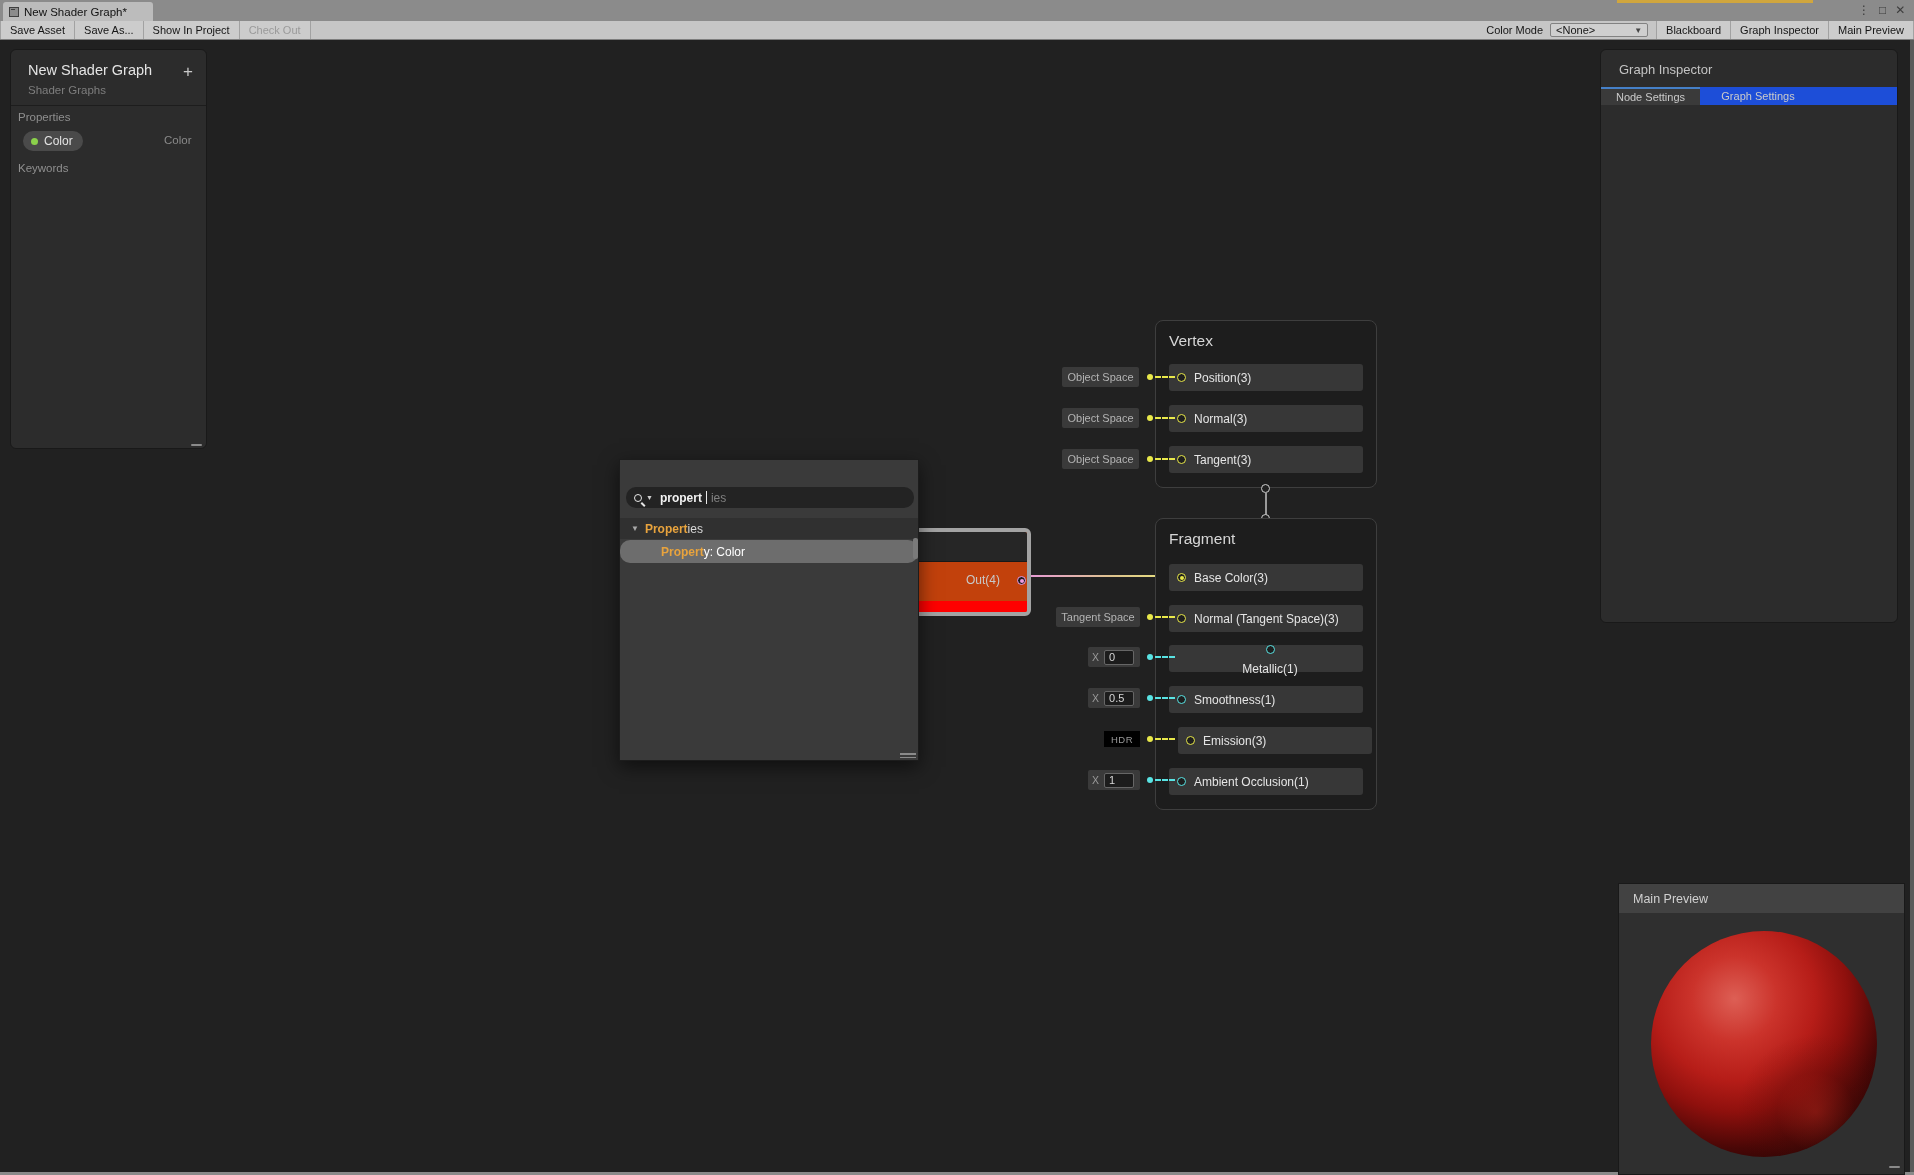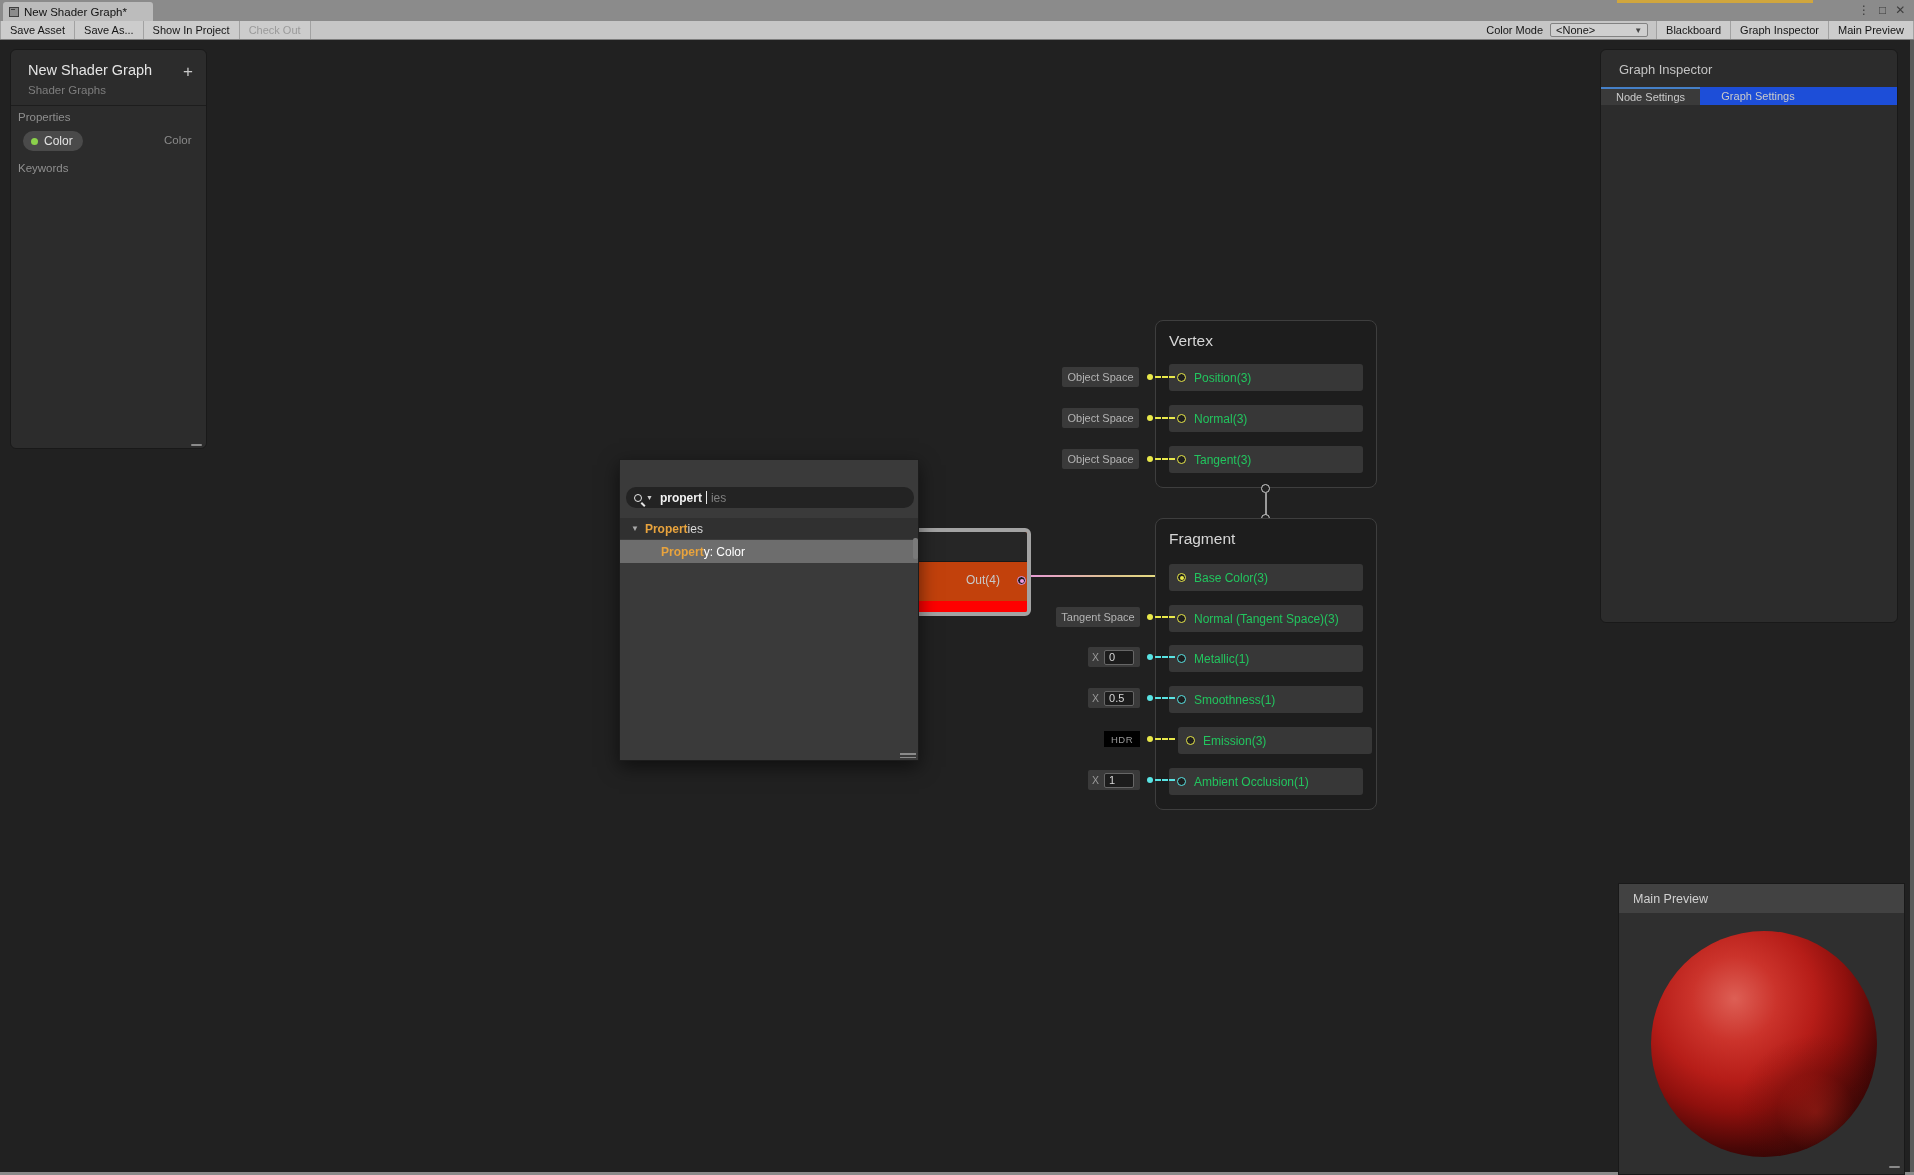--- a/index.html
+++ b/index.html
@@ -56,21 +56,21 @@
 
   
   .edge-r{left:1910px;top:40px;width:4px;height:1135px;background:#5a5a5a;}
   .edge-b{left:0;top:1172px;width:1914px;height:3px;background:#8a8a8a;}
 
   
   .node{background:#1d1d1d;border:1px solid #3e3e3e;border-radius:8px;}
   .node-title{font-size:15.5px;color:#d6d6d6;}
   .nrow{position:absolute;left:13px;width:194px;height:27px;background:#373737;border-radius:3px;
         display:flex;align-items:center;padding-left:8px;gap:8px;}
-  .nrow .rlbl{font-size:12px;color:#22c55e;white-space:nowrap;}
+  .nrow .rlbl{font-size:12px;color:#e5e5e5;white-space:nowrap;}
   .port{width:9px;height:9px;border-radius:50%;background:#1e1e1e;flex:none;display:flex;align-items:center;justify-content:center;}
   .port.y{border:1.5px solid #e8e84a;}
   .port.c{border:1.5px solid #59e3e3;}
   .port.p{border:1.5px solid #ee9be2;}
   .port .pin{width:4px;height:4px;border-radius:50%;}
   .port.y .pin{background:#e8e84a;}
   .port.p .pin{background:#ee9be2;}
   .mini-dot{width:6px;height:6px;border-radius:50%;position:absolute;}
   .mini-dot.y{background:#e8e84a;}
   .mini-dot.c{background:#59e3e3;}
@@ -111,21 +111,21 @@
   .mag::after{content:"";position:absolute;left:7px;top:7px;width:5px;height:1.8px;background:#e6e6e6;transform:rotate(45deg);transform-origin:0 0;}
   .sb-arr{font-size:7px;color:#cfcfcf;margin-right:3px;}
   .sb-typed{font-size:12px;font-weight:bold;color:#f2f2f2;}
   .caret{width:1px;height:13px;background:#e8e8e8;display:inline-block;}
   .sb-ghost{font-size:12px;color:#808080;}
   .sec-row{position:absolute;left:0;top:58px;width:298px;height:21px;background:#303030;display:flex;align-items:center;padding-left:11px;gap:6px;}
   .sec-row .tri{font-size:8px;color:#a8a8a8;}
   .hit{color:#e8a33d;font-weight:bold;}
   .sec-row .rest,.res-row .rest{color:#d8d8d8;}
   .sec-row,.res-row{font-size:12px;}
-  .res-row{position:absolute;left:0;top:80px;width:298px;height:23px;background:#6d6d6d;display:flex;align-items:center;padding-left:41px;}
+  .res-row{position:absolute;left:0;top:80px;width:298px;height:23px;background:#6d6d6d;display:flex;align-items:center;padding-left:41px;border-radius:10px;}
   .res-row .rest{color:#ffffff;}
   .pop-scroll{position:absolute;left:293px;top:78px;width:5px;height:21px;background:#7a7a7a;border-radius:2px;}
   .pop-rs{position:absolute;right:2px;bottom:2px;display:flex;flex-direction:column;gap:2px;}
   .pop-rs div{width:16px;height:1.5px;background:#8a8a8a;}
 
   
   .mp{left:1618px;top:883px;width:287px;height:292px;background:#2f2f2f;border:1px solid #191919;}
   .mp .hdr{position:absolute;left:0;top:0;width:100%;height:29px;background:#424242;display:flex;align-items:center;padding-left:14px;
            font-size:12.5px;color:#d0d0d0;}
   .sphere{position:absolute;left:32px;top:47px;width:226px;height:226px;border-radius:50%;
@@ -243,21 +243,21 @@
     <div class="nrow" style="top:45px;">
       <span class="port y">
           <span class="pin"></span>
         </span>
       <span class="rlbl">Base Color(3)</span>
     </div>
     <div class="nrow" style="top:86px;">
       <span class="port y"></span>
       <span class="rlbl">Normal (Tangent Space)(3)</span>
     </div>
-    <div class="nrow" style="top:126px;">
+    <div class="nrow" style="top:126px;flex-direction:column;">
       <span class="port c"></span>
       <span class="rlbl">Metallic(1)</span>
     </div>
     <div class="nrow" style="top:167px;">
       <span class="port c"></span>
       <span class="rlbl">Smoothness(1)</span>
     </div>
     <div class="nrow" style="top:208px;margin-left:9px;">
       <span class="port y"></span>
       <span class="rlbl">Emission(3)</span>

